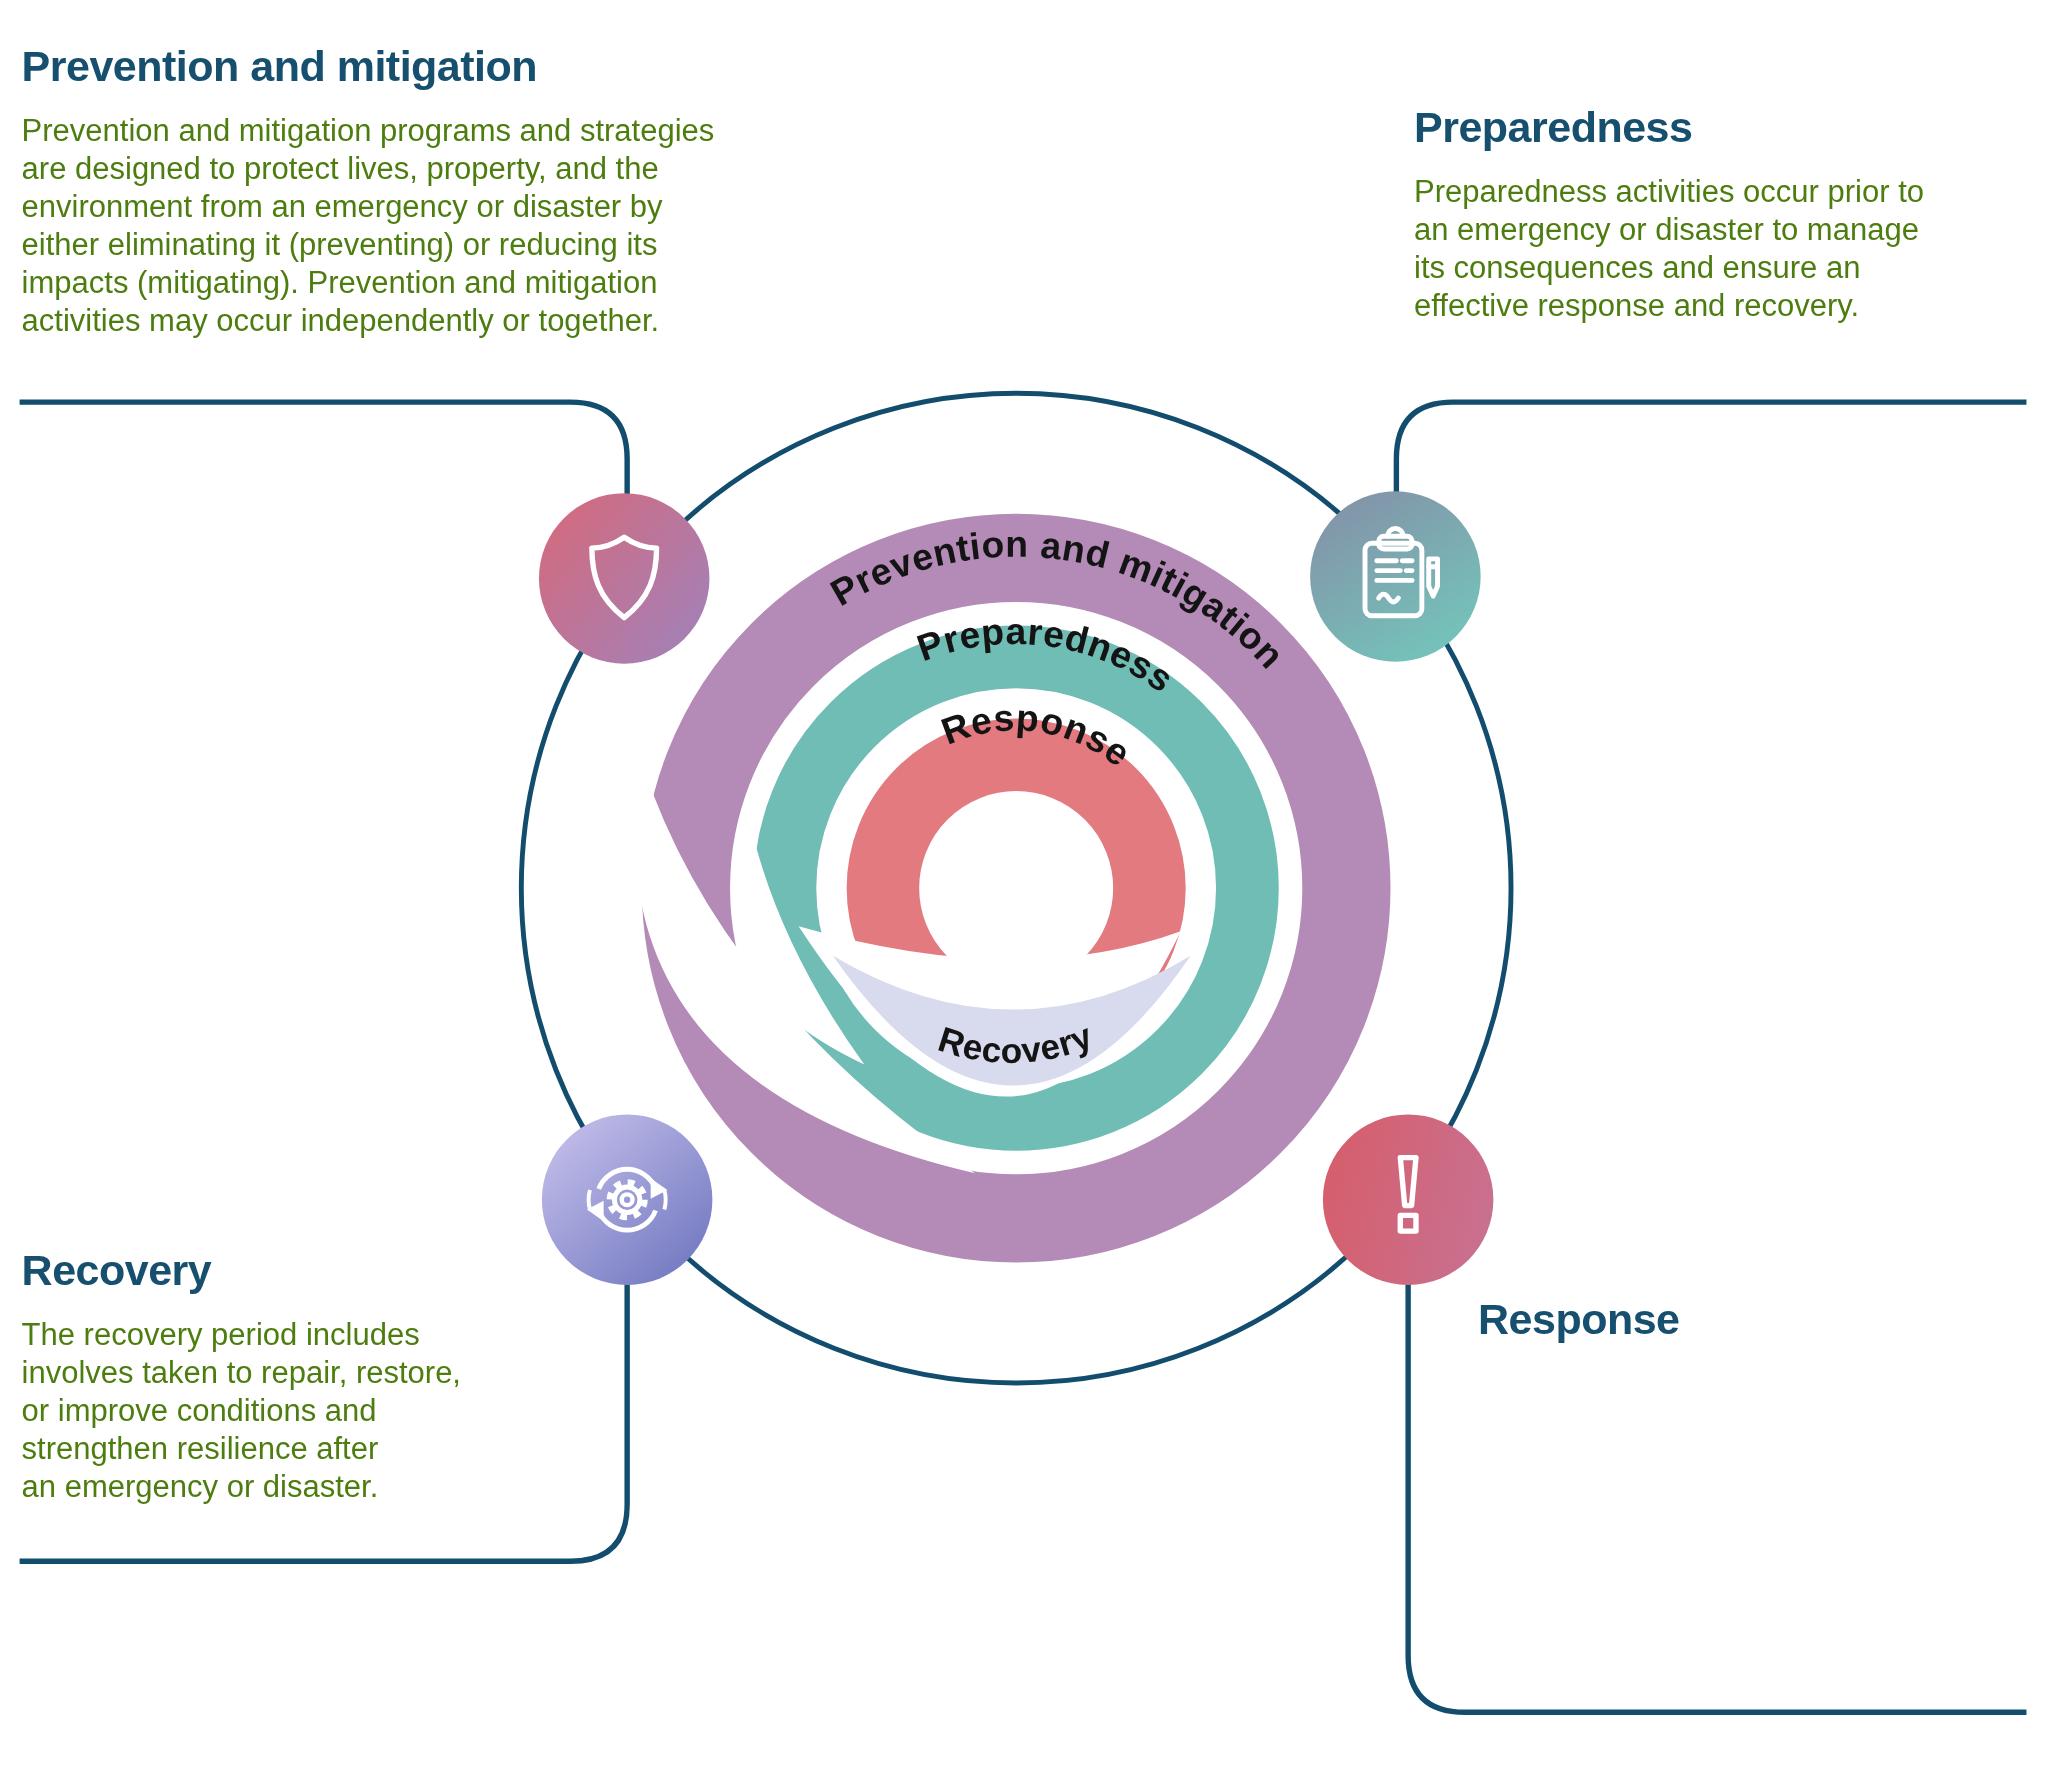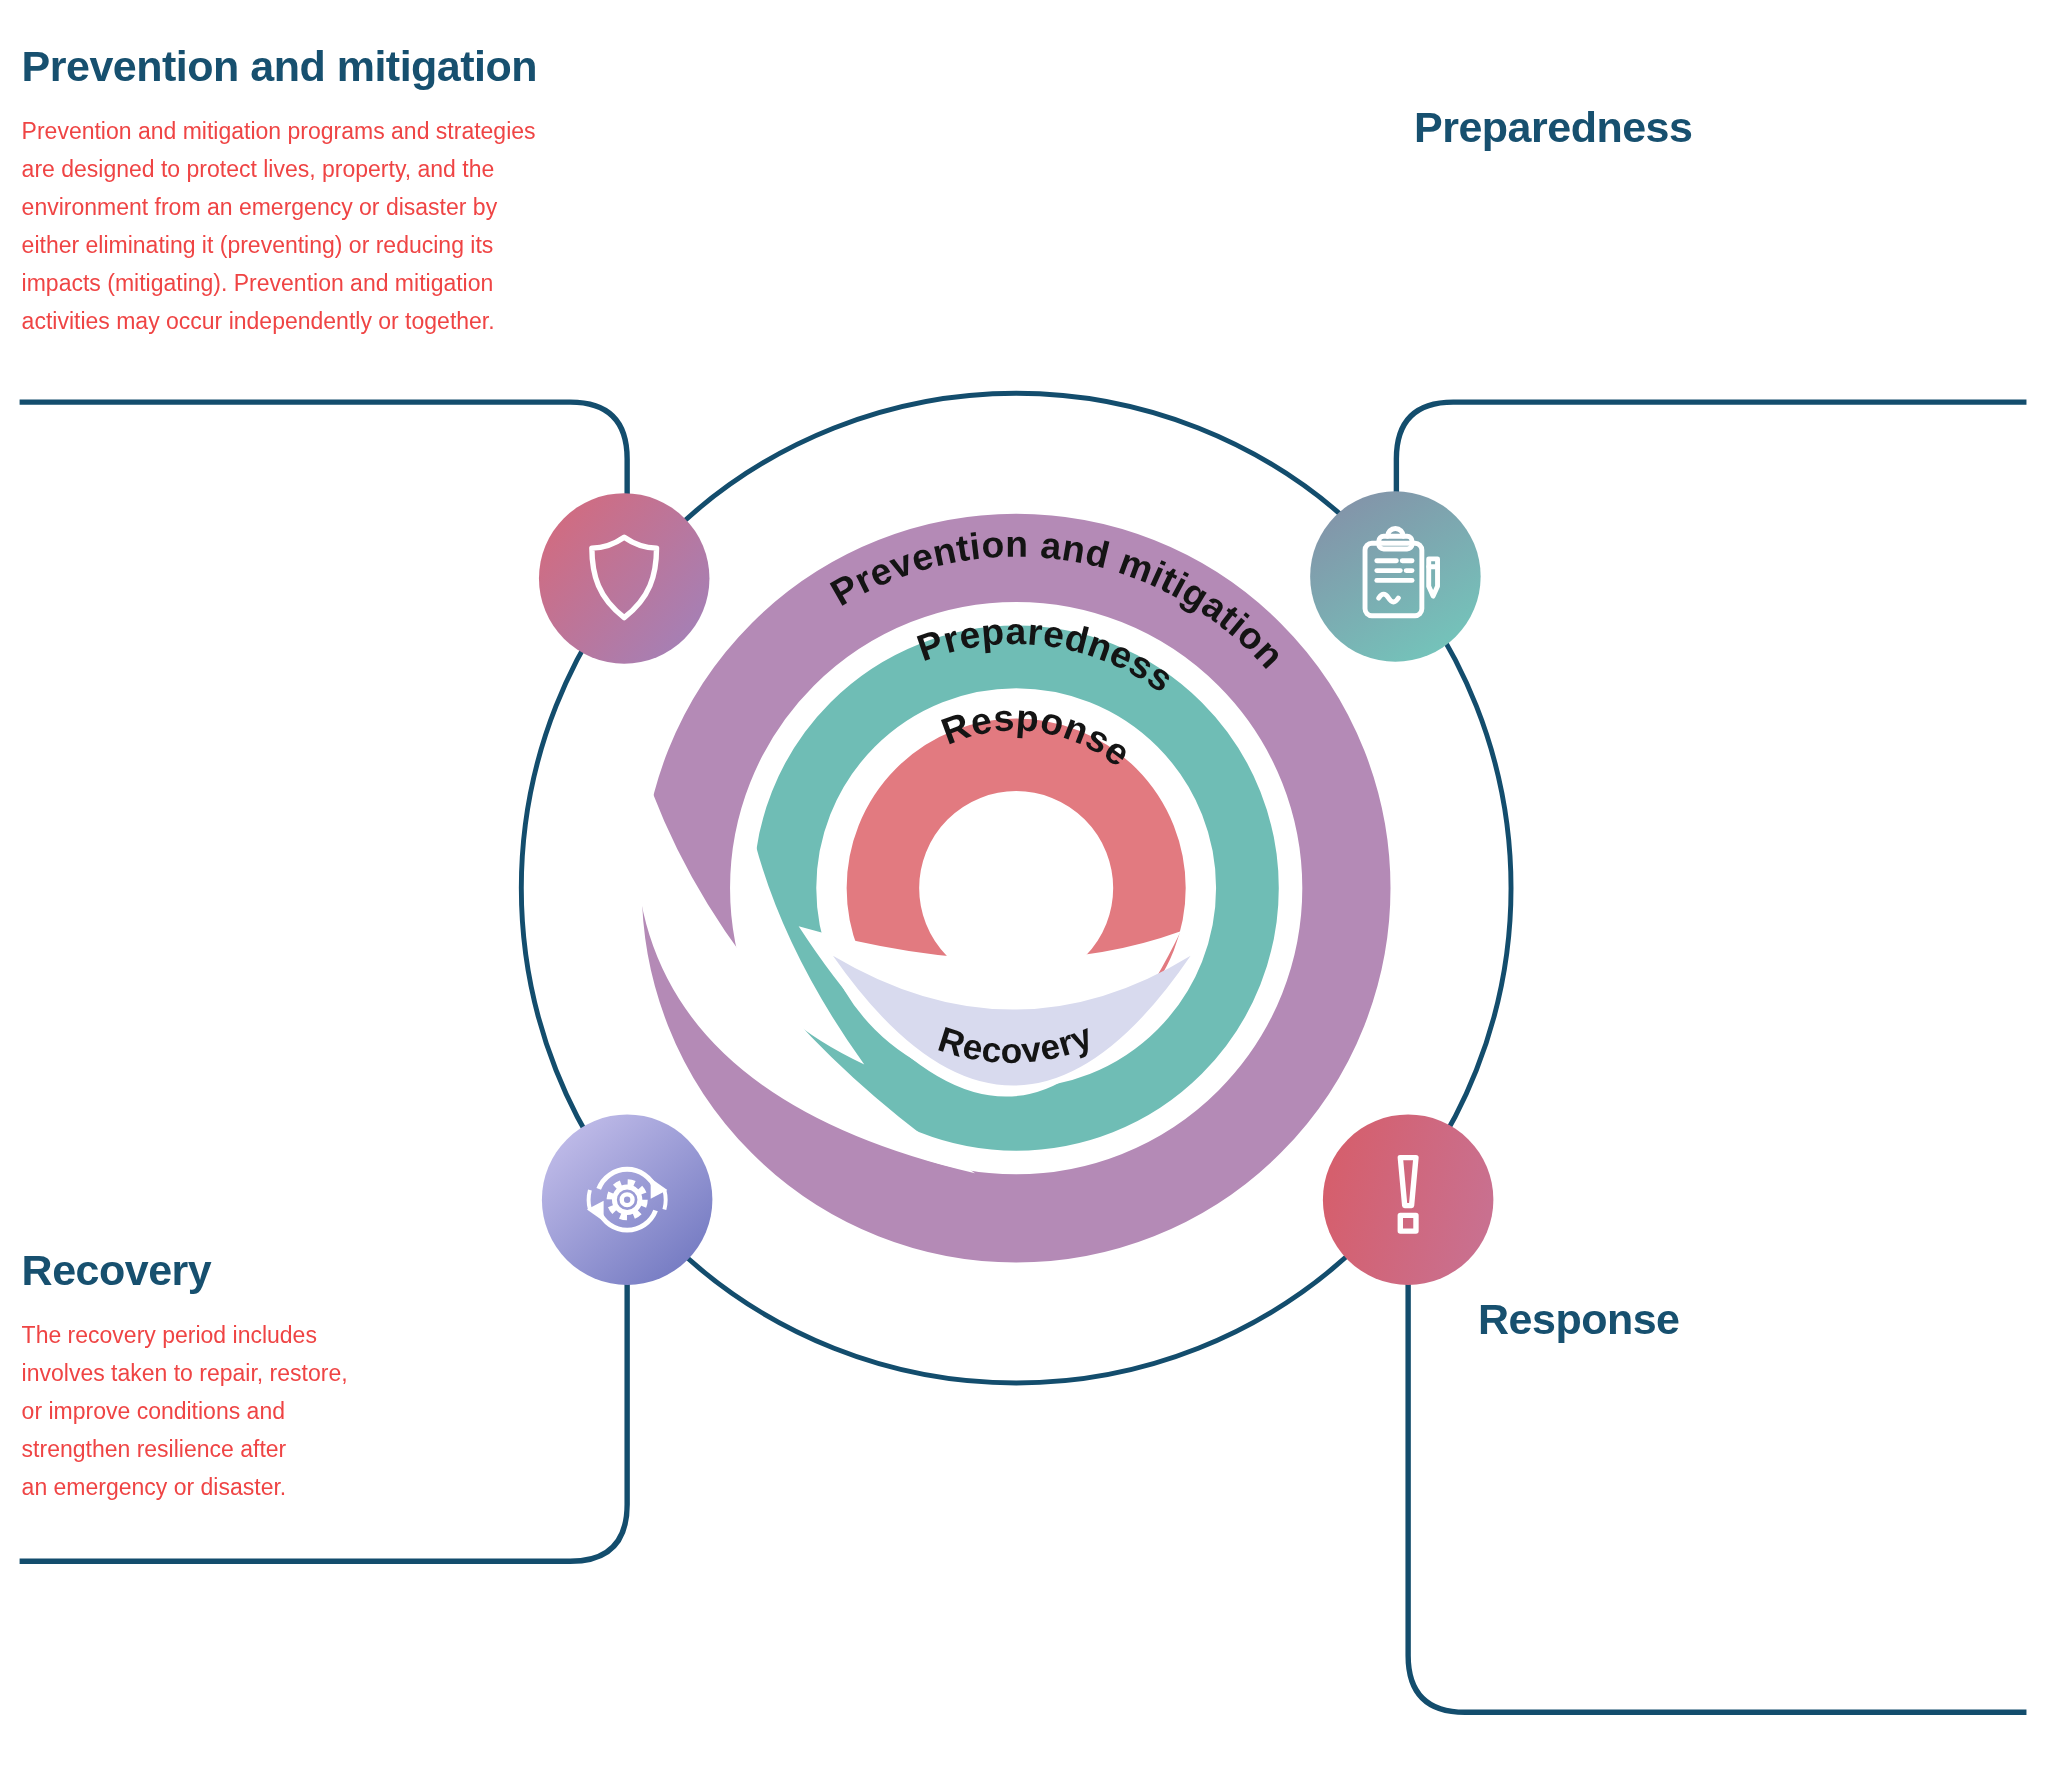--- a/index.html
+++ b/index.html
@@ -15,23 +15,23 @@
   .block h2{
     margin:0 0 21.6px 0;
     font-size:43px;
     line-height:1.1;
     font-weight:bold;
     color:#17506f;
     letter-spacing:-0.5px;
   }
   .block p{
     margin:0;
-    font-size:23px;
+    font-size:31px;
     line-height:38px;
-    color:#ef4444;
+    color:#4d7c0f;
     white-space:pre-line;
   }
   .blk-tl{left:21.6px;top:43px;width:784px;}
   .blk-tr{left:1414px;top:104px;width:627px;}
   .blk-bl{left:21.6px;top:1247px;width:549px;}
   .blk-br{left:1478px;top:1296px;width:549px;}
   .ring-label{
     font-family:"Liberation Sans", sans-serif;
     font-weight:bold;
     fill:#141414;
@@ -149,20 +149,24 @@
     <p>Prevention and mitigation programs and strategies
 are designed to protect lives, property, and the
 environment from an emergency or disaster by
 either eliminating it (preventing) or reducing its
 impacts (mitigating). Prevention and mitigation
 activities may occur independently or together.</p>
   </div>
 
   <div class="block blk-tr">
     <h2>Preparedness</h2>
+    <p>Preparedness activities occur prior to
+an emergency or disaster to manage
+its consequences and ensure an
+effective response and recovery.</p>
   </div>
 
   <div class="block blk-bl">
     <h2>Recovery</h2>
     <p>The recovery period includes
 involves taken to repair, restore,
 or improve conditions and
 strengthen resilience after
 an emergency or disaster.</p>
   </div>

